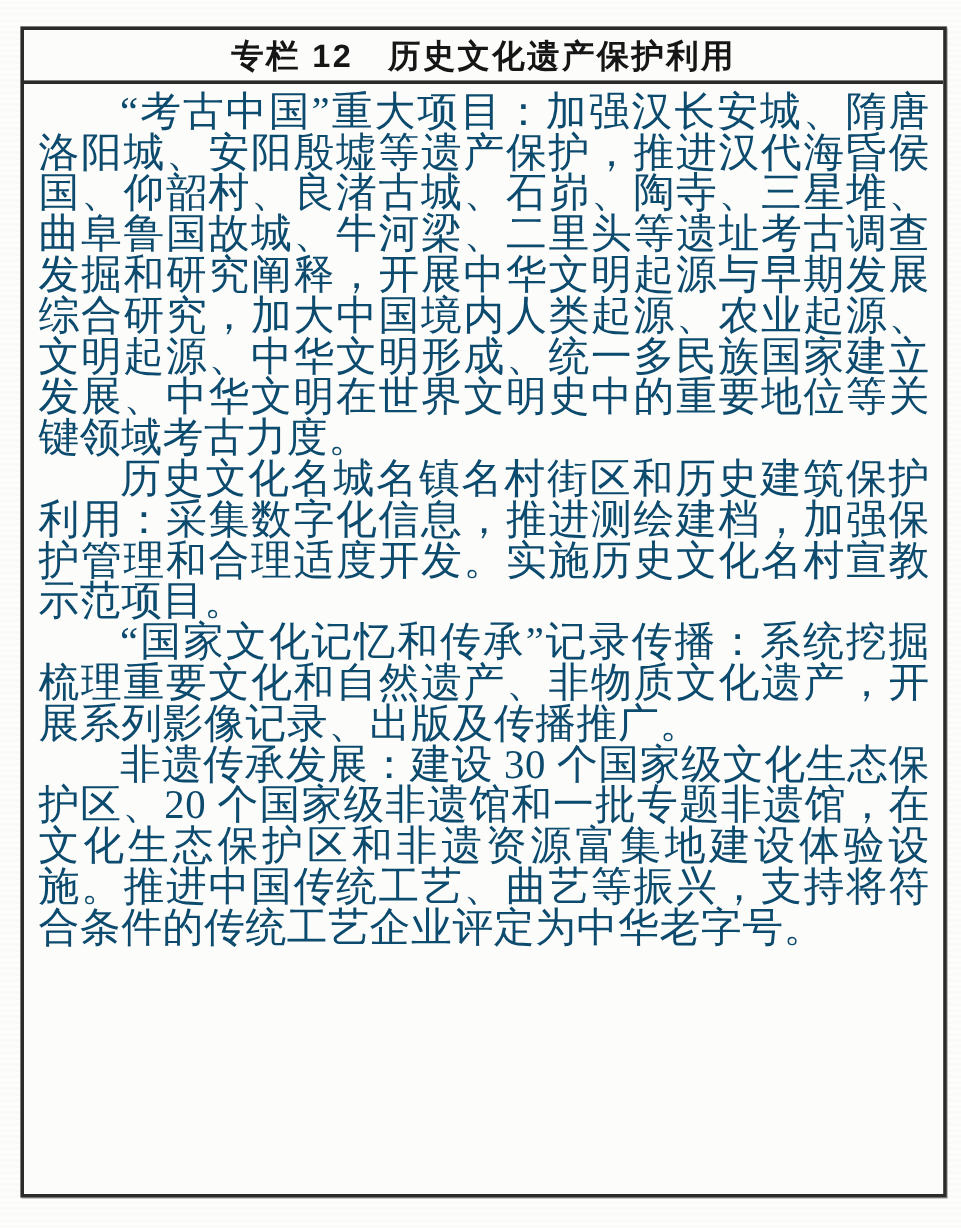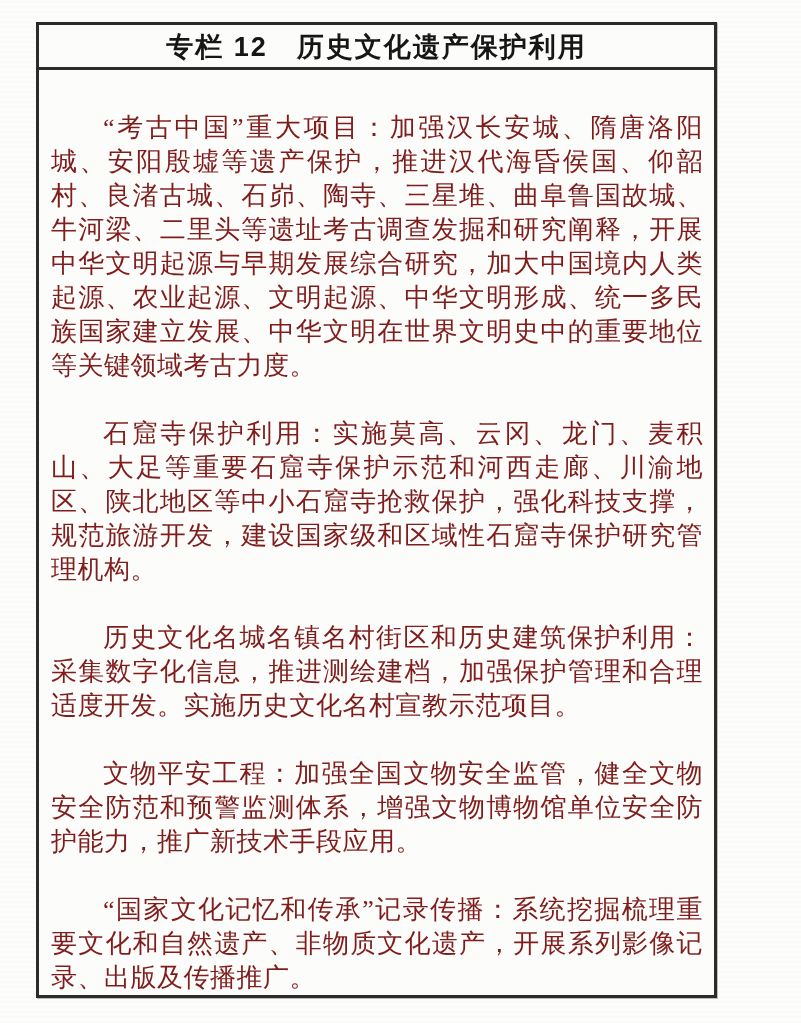--- a/index.html
+++ b/index.html
@@ -16,23 +16,23 @@
     position: relative;
     width: 801px;
     height: 1023px;
     background:
       repeating-linear-gradient(0deg, rgba(0,0,0,0.012) 0 2px, rgba(255,255,255,0) 2px 5px),
       #fdfdfc;
   }
 
   .column-box {
     position: absolute;
-    left: 36px;
+    left: 17px;
     top: 22px;
-    width: 681px;
+    width: 772px;
     height: 976px;
     border: 3px solid #2b2b2b;
     background: #fcfcfa;
     overflow: hidden;
     box-shadow: 1px 1px 0 rgba(0,0,0,0.25);
   }
 
   .box-title {
     height: 45px;
     line-height: 45px;
@@ -45,38 +45,35 @@
     color: #161616;
     white-space: nowrap;
   }
 
   .box-body {
     padding: 7px 11px 6px 12px;
     color: #1b1b1b;
   }
 
   .box-body p.para {
-    font-size: 26px;
+    font-size: 34px;
     line-height: 34px;
     text-indent: 2em;
     text-align: justify;
     text-justify: inter-ideograph;
     letter-spacing: 0.5px;
-    color: #7f1d1d;
-    margin-top: 34px;
+    color: #0c4a6e;
   }
 </style>
 </head>
 <body>
 
 <div class="page">
   <div class="column-box">
     <div class="box-title">专栏 12　历史文化遗产保护利用</div>
     <div class="box-body">
         <p class="para">“考古中国”重大项目：加强汉长安城、隋唐洛阳城、安阳殷墟等遗产保护，推进汉代海昏侯国、仰韶村、良渚古城、石峁、陶寺、三星堆、曲阜鲁国故城、牛河梁、二里头等遗址考古调查发掘和研究阐释，开展中华文明起源与早期发展综合研究，加大中国境内人类起源、农业起源、文明起源、中华文明形成、统一多民族国家建立发展、中华文明在世界文明史中的重要地位等关键领域考古力度。</p>
-        <p class="para">石窟寺保护利用：实施莫高、云冈、龙门、麦积山、大足等重要石窟寺保护示范和河西走廊、川渝地区、陕北地区等中小石窟寺抢救保护，强化科技支撑，规范旅游开发，建设国家级和区域性石窟寺保护研究管理机构。</p>
         <p class="para">历史文化名城名镇名村街区和历史建筑保护利用：采集数字化信息，推进测绘建档，加强保护管理和合理适度开发。实施历史文化名村宣教示范项目。</p>
-        <p class="para">文物平安工程：加强全国文物安全监管，健全文物安全防范和预警监测体系，增强文物博物馆单位安全防护能力，推广新技术手段应用。</p>
         <p class="para">“国家文化记忆和传承”记录传播：系统挖掘梳理重要文化和自然遗产、非物质文化遗产，开展系列影像记录、出版及传播推广。</p>
         <p class="para">非遗传承发展：建设 30 个国家级文化生态保护区、20 个国家级非遗馆和一批专题非遗馆，在文化生态保护区和非遗资源富集地建设体验设施。推进中国传统工艺、曲艺等振兴，支持将符合条件的传统工艺企业评定为中华老字号。</p>
       </div>
   </div>
 </div>
 
 </body></html>

